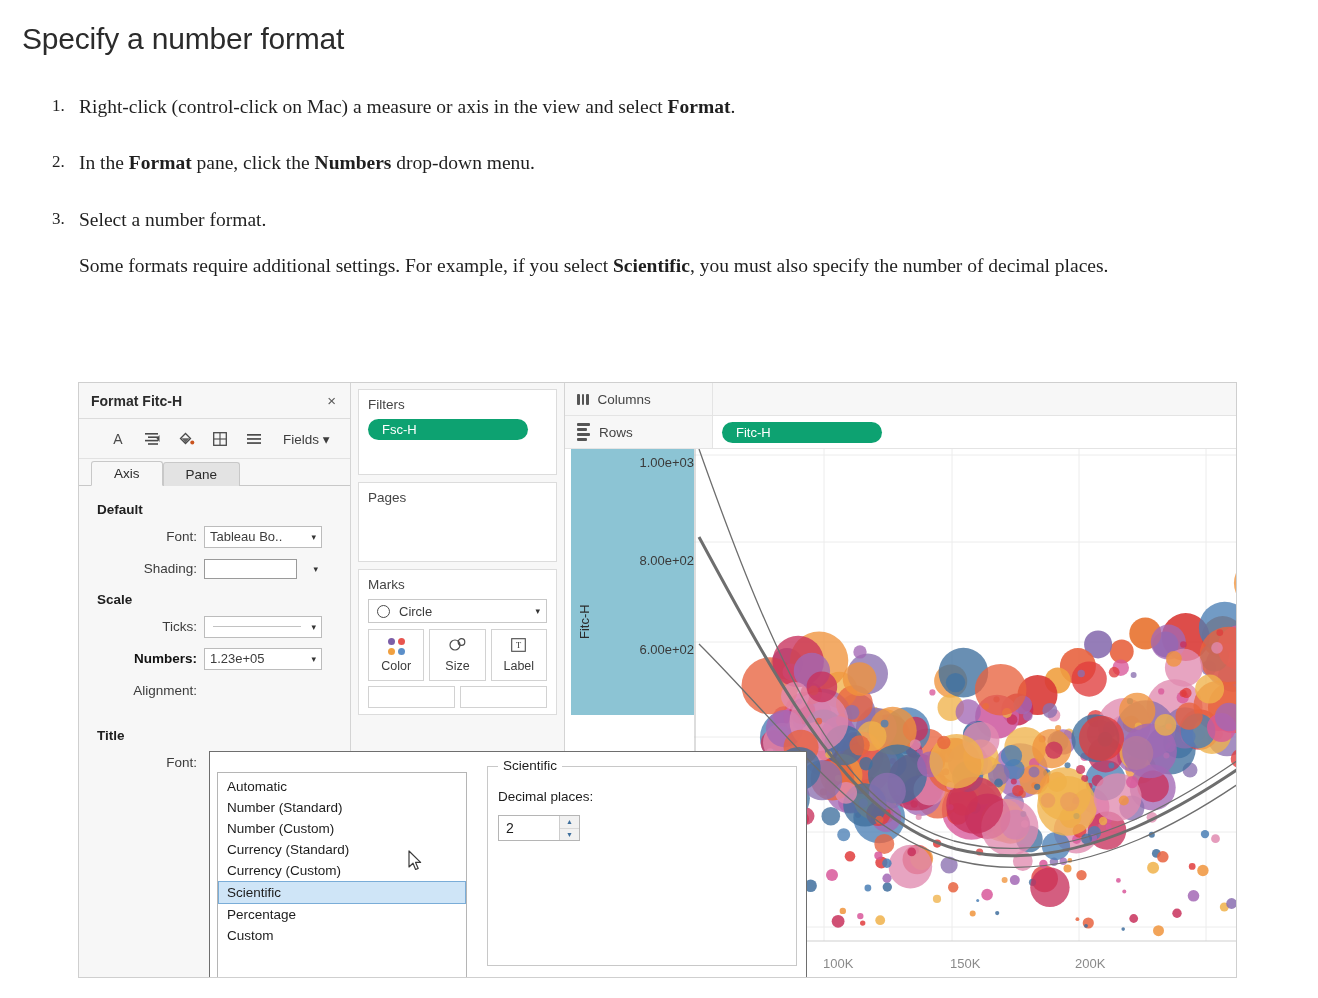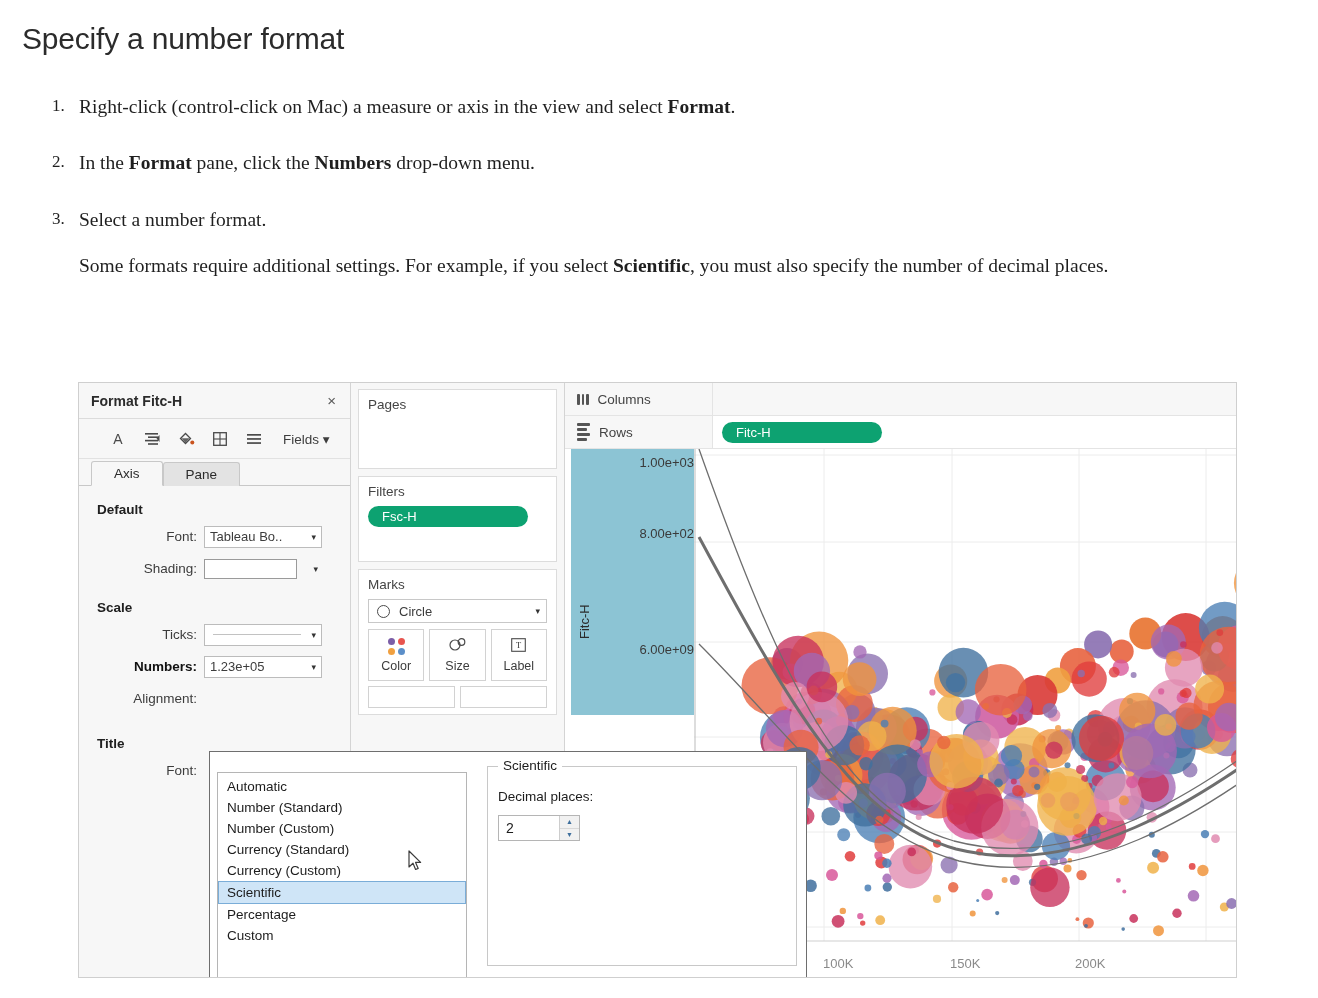--- a/index.html
+++ b/index.html
@@ -573,21 +573,21 @@
       </div>
 
       <div class="row">
         <div class="row-lbl">Shading:</div>
         <div class="ctrl shade-box">
           <span class="swatch"></span>
           <span class="shade-caret">▾</span>
         </div>
       </div>
 
-      <div class="sect-h" style="margin-top:20px;">Scale</div>
+      <div class="sect-h" style="margin-top:12px;">Scale</div>
 
       <div class="row">
         <div class="row-lbl">Ticks:</div>
         <div class="ctrl">
           <span class="ticks-line"></span>
           <span class="caret">▾</span>
         </div>
       </div>
 
       <div class="row">
@@ -604,27 +604,27 @@
 
       <div class="sect-h" style="margin-top:26px;">Title</div>
 
       <div class="row">
         <div class="row-lbl">Font:</div>
       </div>
     </div>
   </div>
 
   <div class="mid">
-    <div class="card card-pages">
-      <div class="card-t">Pages</div>
-    </div>
-
     <div class="card card-filters">
       <div class="card-t">Filters</div>
       <span class="pill">Fsc-H</span>
+    </div>
+
+    <div class="card card-pages">
+      <div class="card-t">Pages</div>
     </div>
 
     <div class="card" style="padding-bottom:6px;">
       <div class="card-t">Marks</div>
       <div class="marks-sel">
         <span class="circ-gl"></span>
         <span>Circle</span>
         <span class="caret">▾</span>
       </div>
       <div class="mark-btns">
@@ -689,22 +689,22 @@
       <div class="shelf-drop">
         <span class="pill">Fitc-H</span>
       </div>
     </div>
 
     <div class="plot-wrap">
       <div class="yaxis-hl"></div>
 
       <div class="ytick-col">
         <span class="ytick" style="top:6px;">1.00e+03</span>
-        <span class="ytick" style="top:77px;">8.00e+02</span>
-        <span class="ytick" style="top:193px;">6.00e+09</span>
+        <span class="ytick" style="top:104px;">8.00e+02</span>
+        <span class="ytick" style="top:193px;">6.00e+02</span>
       </div>
 
       <div class="ylab-rot">Fitc-H</div>
 
       <svg id="plot-svg" width="623" height="530" viewBox="0 0 623 530" style="position:absolute; left:129px; top:0;">
         <g id="gridlines" stroke="#ececec" stroke-width="1">
           <line x1="0" y1="6" x2="623" y2="6"></line>
           <line x1="0" y1="93" x2="623" y2="93"></line>
           <line x1="0" y1="193" x2="623" y2="193"></line>
           <line x1="0" y1="288" x2="623" y2="288"></line>

